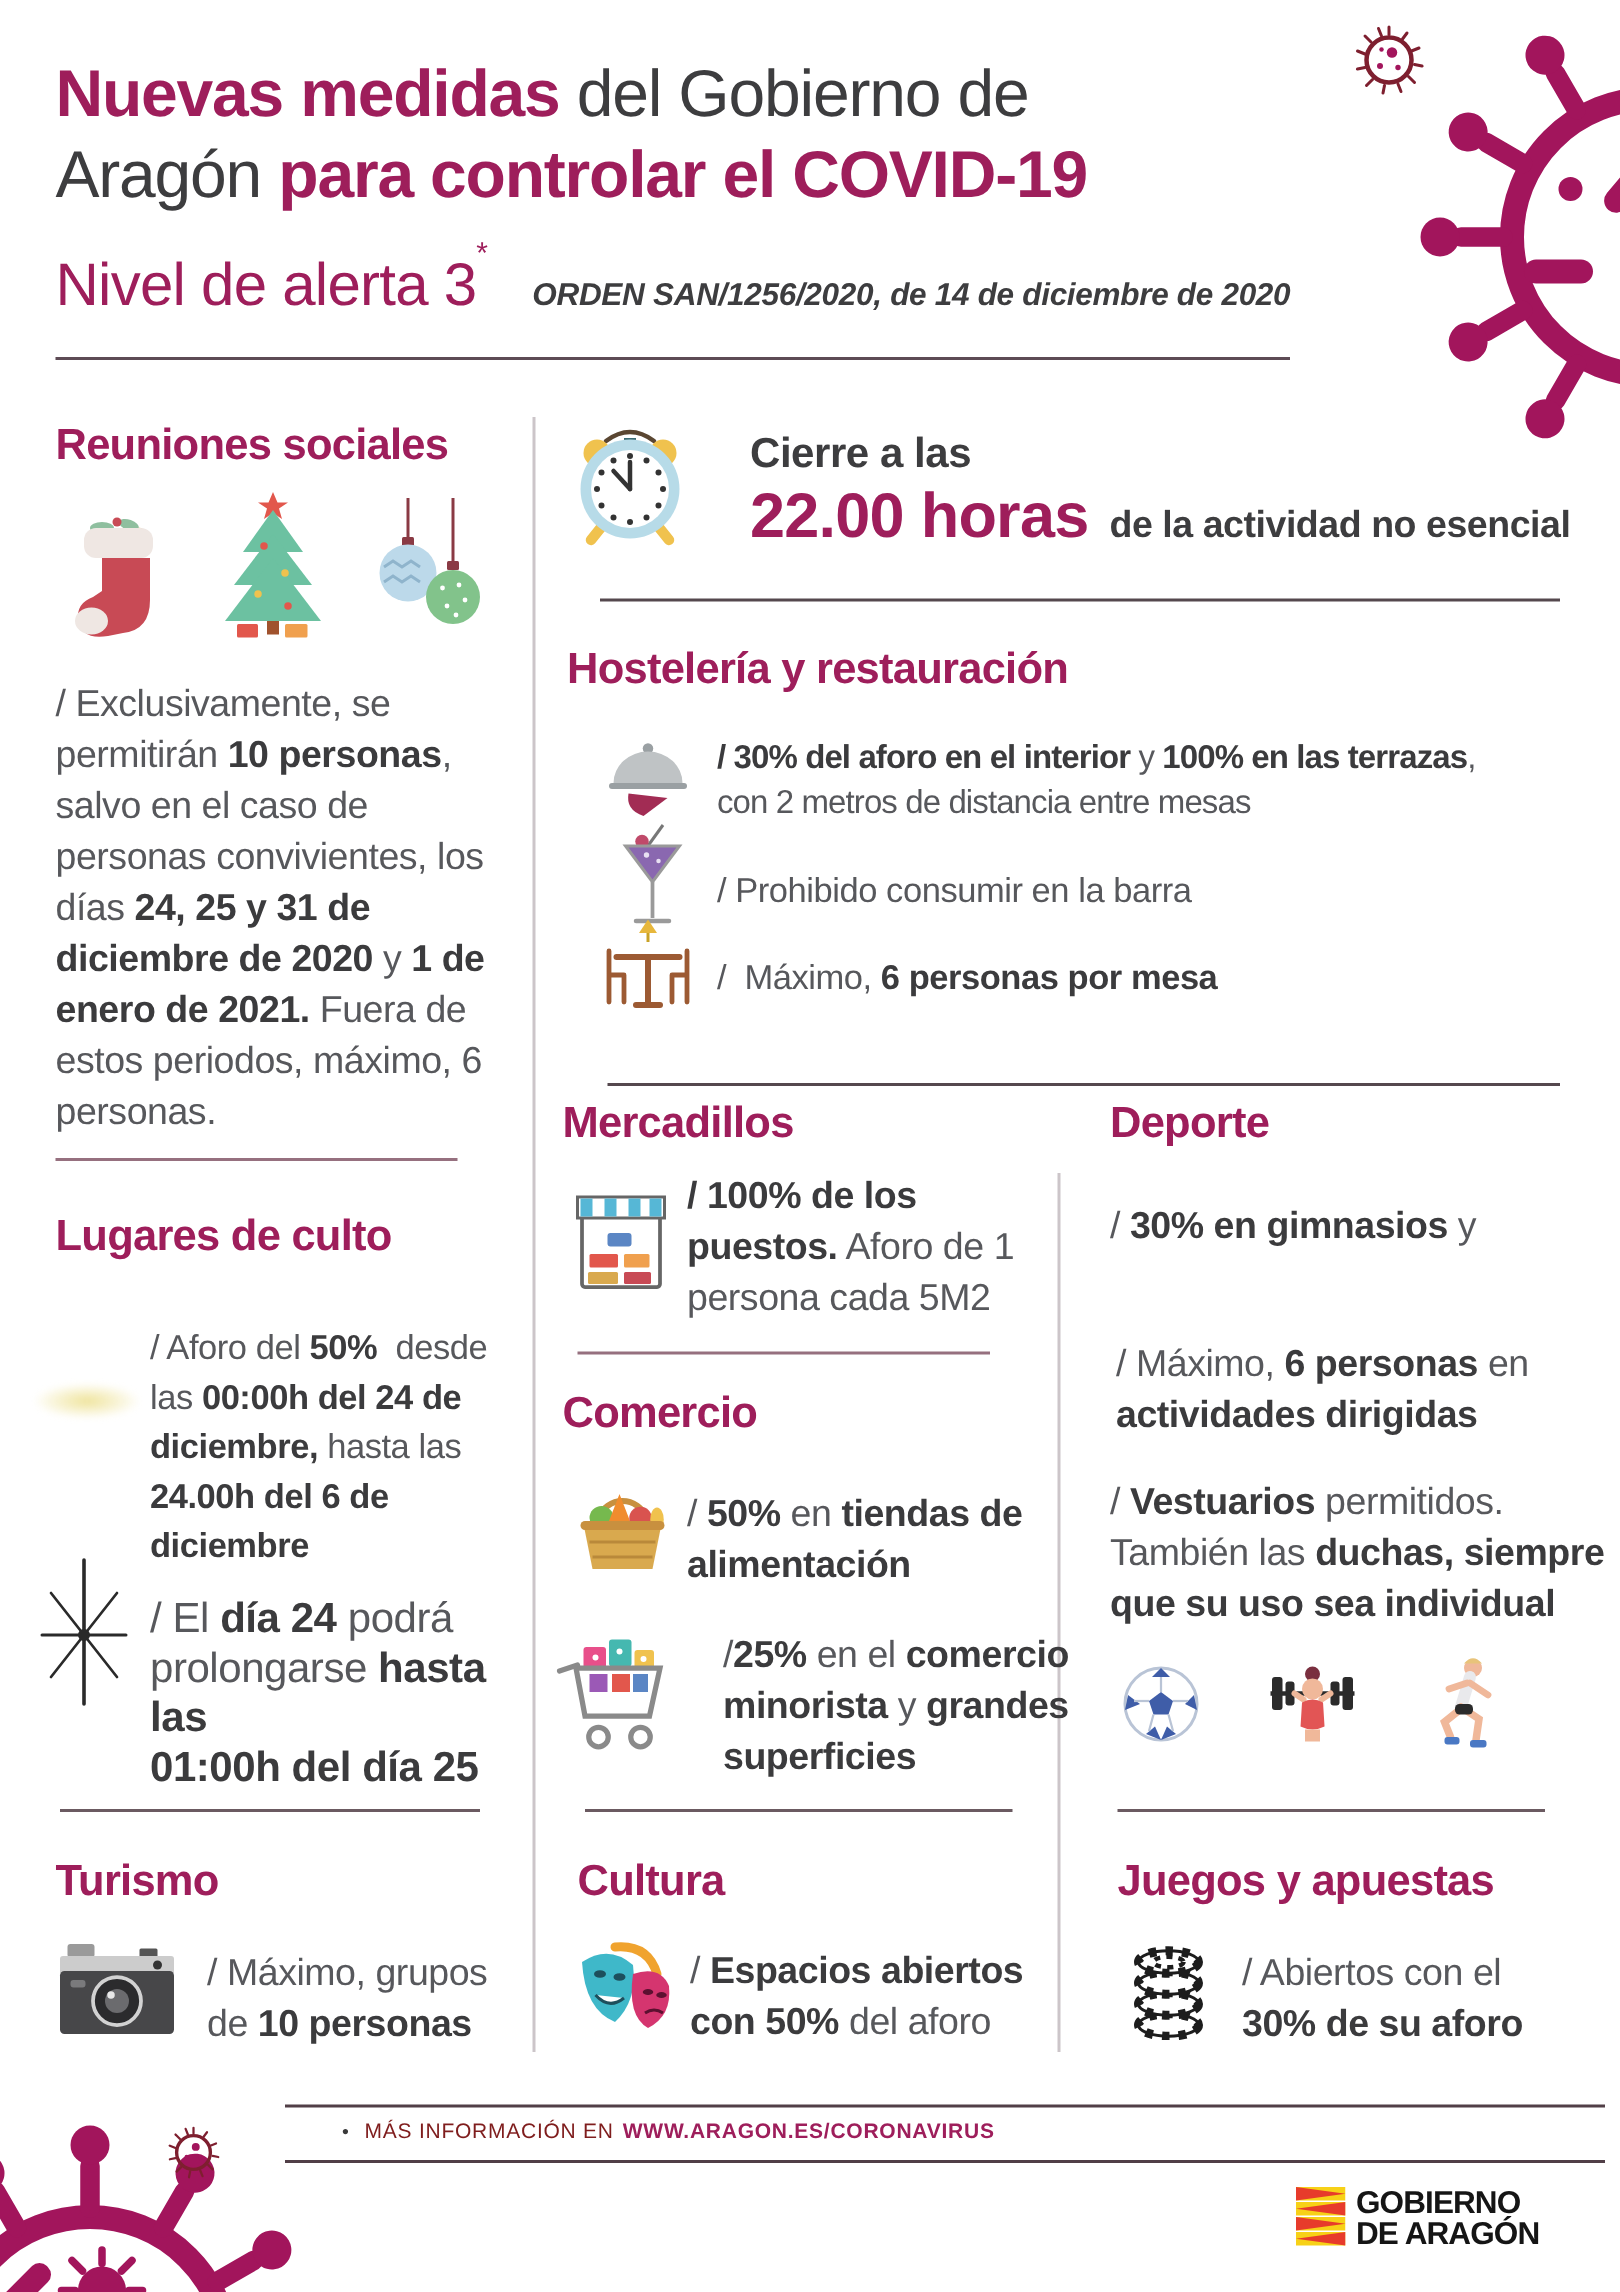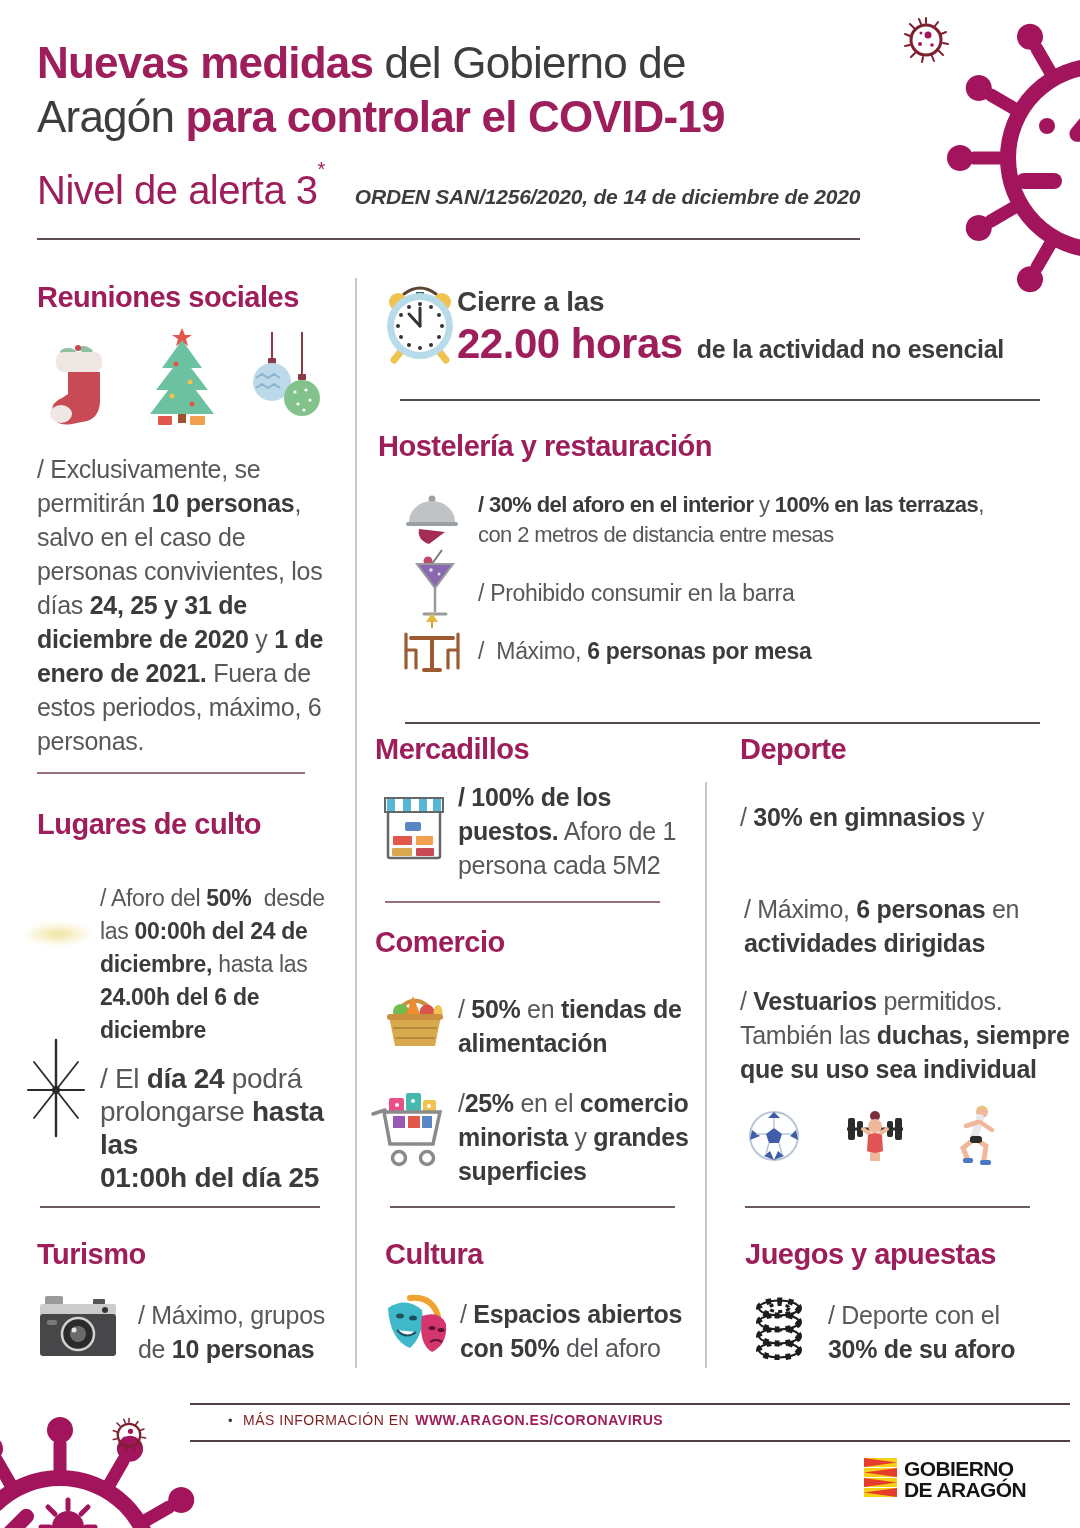--- a/index.html
+++ b/index.html
@@ -33,21 +33,21 @@
   .culto-item2{left:100px;top:1062px;width:255px;font-size:28px;line-height:33px;}
   .div-bl{left:40px;top:1206px;width:280px;background:#6b5a61;}
   .turismo-title{left:37px;top:1238px;}
   .camera-wrap{left:37px;top:1294px;}
   .turismo-item{left:138px;top:1298px;width:225px;}
   
   .vline1{left:355px;top:278px;height:1090px;}
   .vline2{left:705px;top:782px;height:586px;}
   
   .clock-wrap{left:378px;top:280px;}
-  .closure{left:457px;top:286px;}
+  .closure{left:500px;top:286px;}
   .closure-l1{font-size:28px;font-weight:700;color:#3d3d3f;letter-spacing:-0.3px;}
   .closure-l2{display:flex;align-items:baseline;margin-top:2px;}
   .closure-time{font-size:42px;font-weight:700;color:#9e1e5b;letter-spacing:-0.5px;}
   .closure-rest{font-size:25px;font-weight:700;color:#3d3d3f;margin-left:14px;letter-spacing:-0.3px;text-align:center;}
   .rule-mid1{left:400px;top:399px;width:640px;background:#55484e;}
   
   .host-title{left:378px;top:430px;}
   .cloche-wrap{left:403px;top:488px;}
   .host-item1{left:478px;top:490px;width:588px;font-size:22px;line-height:30px;letter-spacing:-0.6px;}
   .cocktail-wrap{left:414px;top:548px;}
@@ -57,21 +57,21 @@
   .rule-mid2{left:405px;top:722px;width:635px;background:#55484e;}
   
   .merc-title{left:375px;top:733px;}
   .market-wrap{left:383px;top:792px;}
   .merc-item{left:458px;top:780px;width:245px;}
   .div-mid{left:385px;top:901px;width:275px;background:#96707f;}
   .comercio-title{left:375px;top:926px;}
   .basket-wrap{left:383px;top:982px;}
   .com-item1{left:458px;top:992px;width:250px;}
   .cart-wrap{left:371px;top:1088px;}
-  .com-item2{left:458px;top:1086px;width:250px;}
+  .com-item2{left:482px;top:1086px;width:250px;}
   
   .deporte-title{left:740px;top:733px;}
   .dep-item1{left:740px;top:800px;width:332px;}
   .dep-item2{left:744px;top:892px;width:332px;}
   .dep-item3{left:740px;top:984px;width:336px;}
   .dep-icons{left:748px;top:1104px;display:flex;gap:42px;align-items:center;}
   
   .div-bm{left:390px;top:1206px;width:285px;background:#6b5a61;}
   .div-br{left:745px;top:1206px;width:285px;background:#6b5a61;}
   .cultura-title{left:385px;top:1238px;}
@@ -530,21 +530,21 @@
       <ellipse cx="26" cy="58" rx="20" ry="7.5" fill="none" stroke="#1d1d1d" stroke-width="6" stroke-dasharray="5 6"></ellipse>
       <ellipse cx="26" cy="44" rx="20" ry="7.5" fill="#fff" stroke="#1d1d1d" stroke-width="2"></ellipse>
       <ellipse cx="26" cy="44" rx="20" ry="7.5" fill="none" stroke="#1d1d1d" stroke-width="6" stroke-dasharray="5 6"></ellipse>
       <ellipse cx="26" cy="30" rx="20" ry="7.5" fill="#fff" stroke="#1d1d1d" stroke-width="2"></ellipse>
       <ellipse cx="26" cy="30" rx="20" ry="7.5" fill="none" stroke="#1d1d1d" stroke-width="6" stroke-dasharray="5 6"></ellipse>
       <ellipse cx="26" cy="16" rx="20" ry="7.5" fill="#fff" stroke="#1d1d1d" stroke-width="2"></ellipse>
       <ellipse cx="26" cy="16" rx="20" ry="7.5" fill="none" stroke="#1d1d1d" stroke-width="6" stroke-dasharray="5 6"></ellipse>
       <ellipse cx="26" cy="16" rx="10" ry="3.5" fill="none" stroke="#1d1d1d" stroke-width="3" stroke-dasharray="4 4"></ellipse>
     </g>
   </svg>
-  <div class="abs runs juegos-item"><span>/ Deporte con el
+  <div class="abs runs juegos-item"><span>/ Abiertos con el
 </span><span class="b">30% de su aforo</span></div>
 
   <div class="abs hline foot-rule1"></div>
   <div class="abs foot-text">
     <span class="foot-bullet">•</span>
     <span class="foot-prefix">MÁS INFORMACIÓN EN</span>
     <span class="foot-link">WWW.ARAGON.ES/CORONAVIRUS</span>
   </div>
   <div class="abs hline foot-rule2"></div>
 

